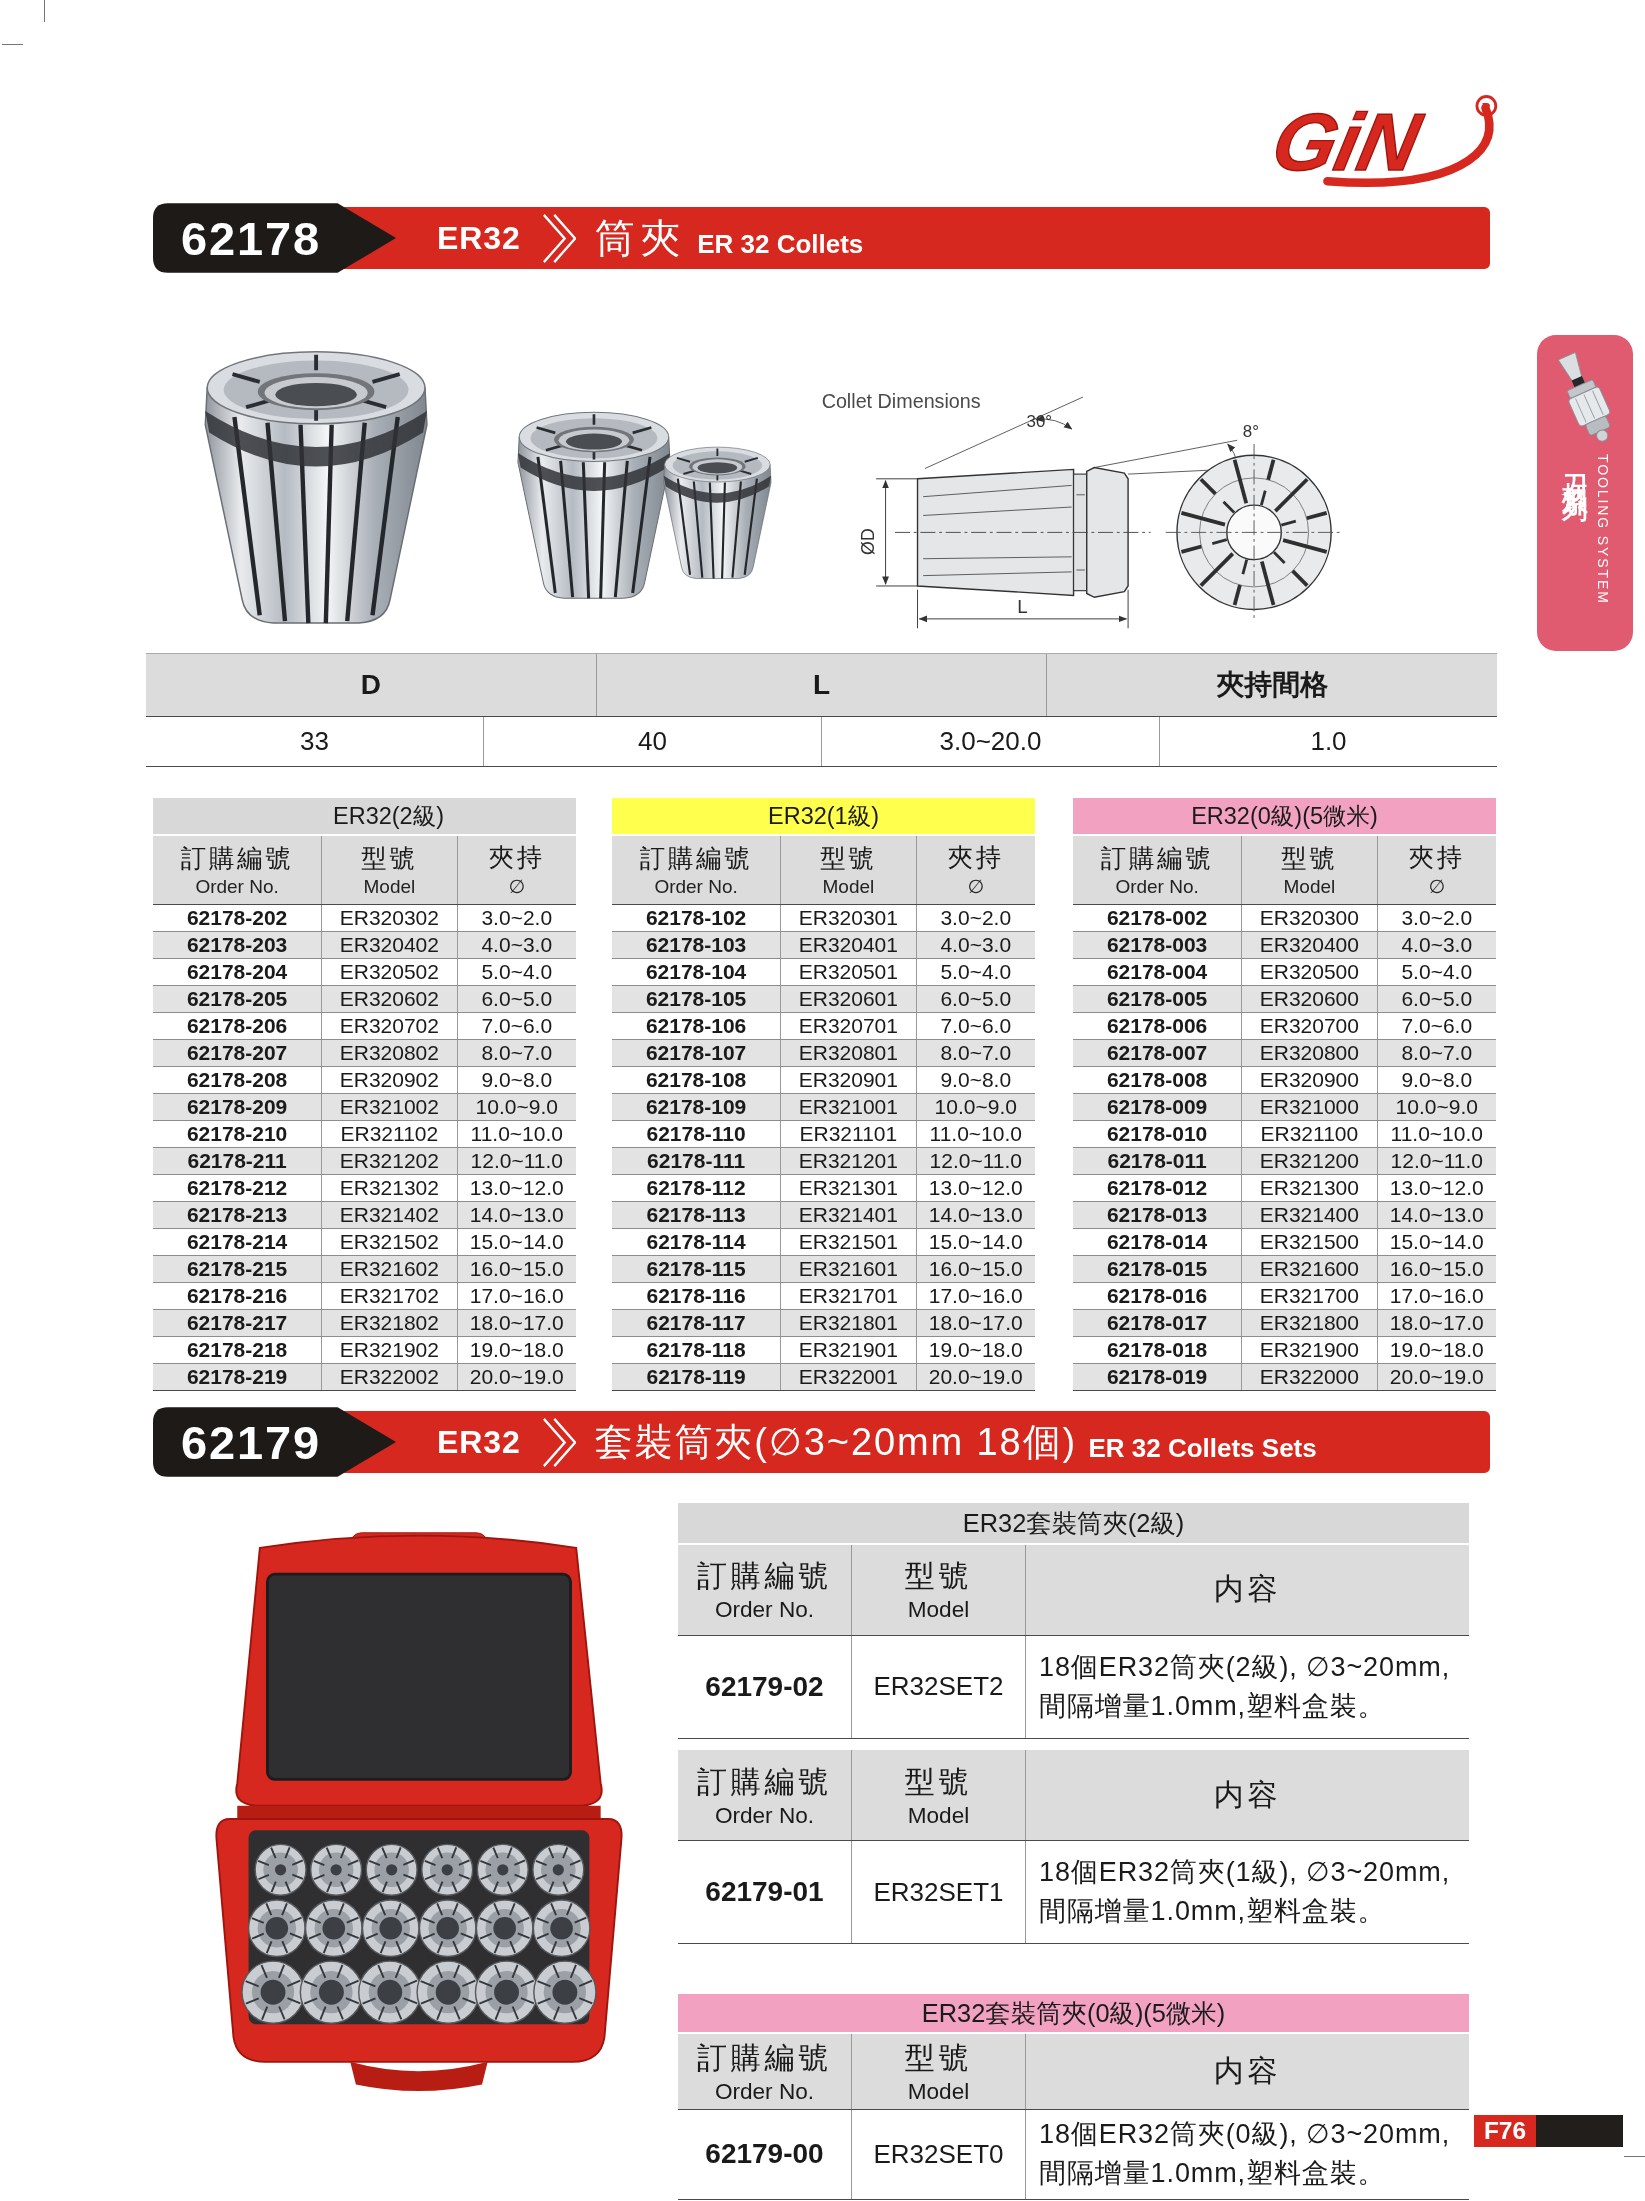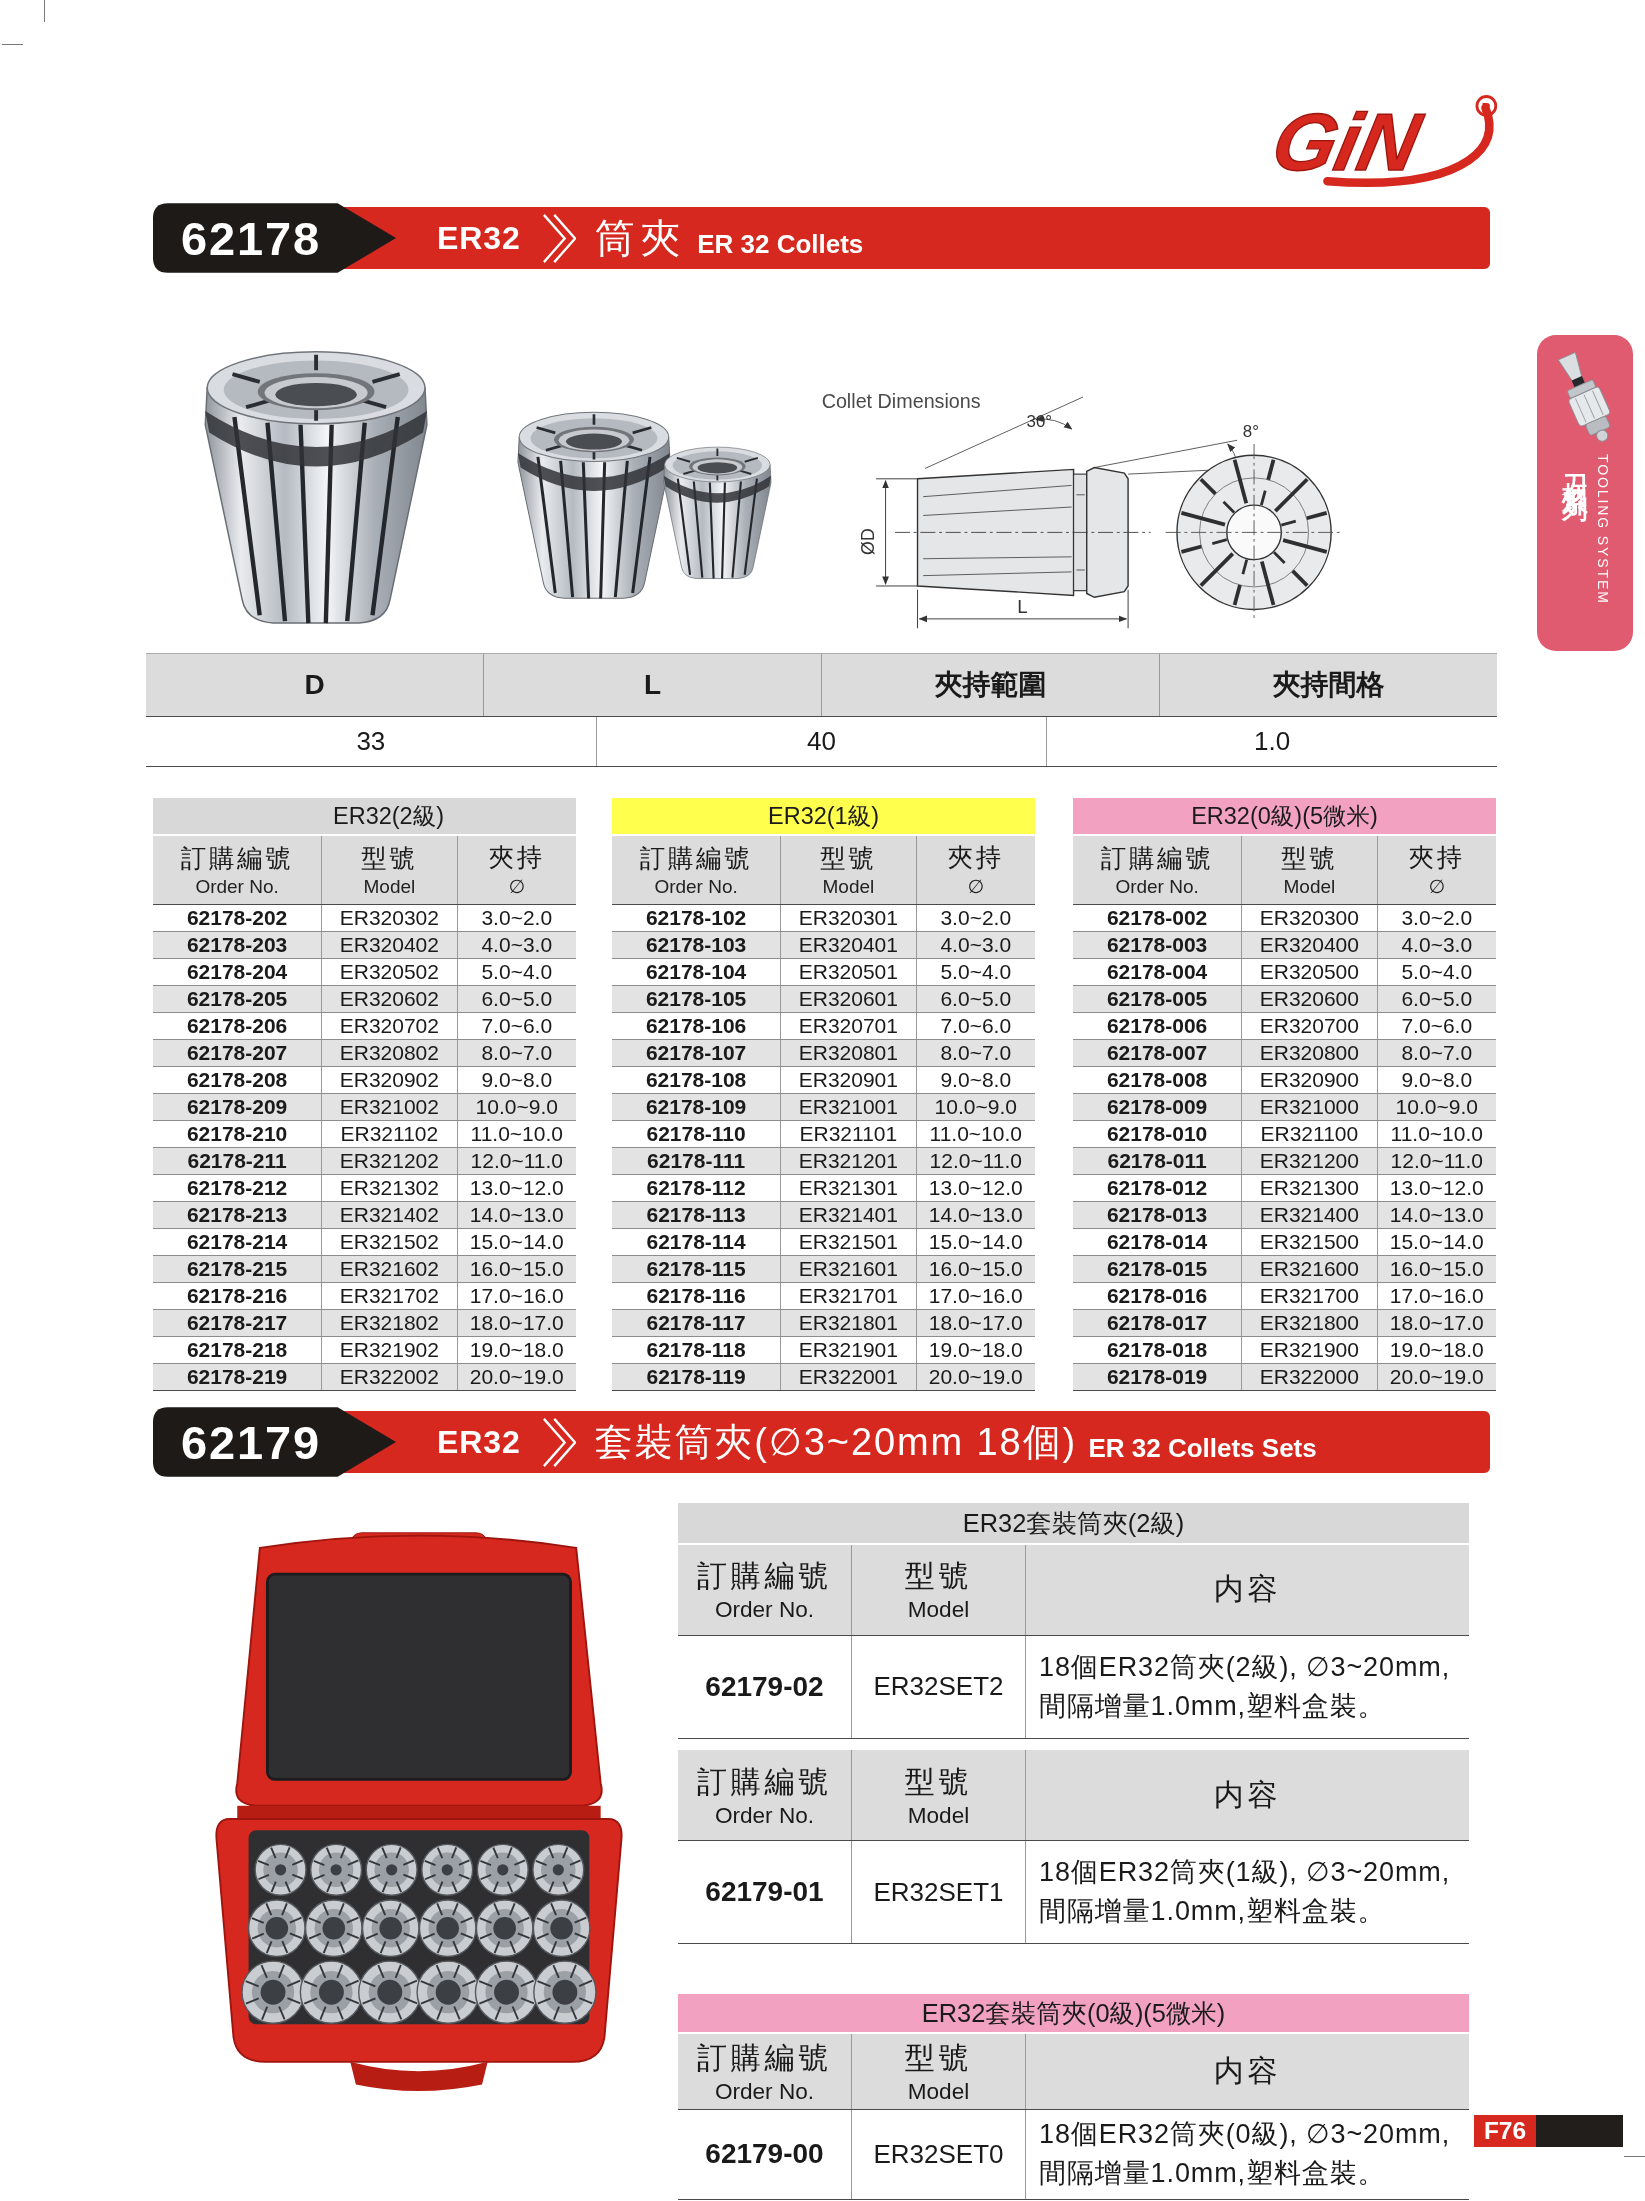--- a/index.html
+++ b/index.html
@@ -257,26 +257,26 @@
     <div class="vtexts">
       <div class="vzh">刀柄系列</div>
       <div class="ven">TOOLING SYSTEM</div>
     </div>
   </div>
 
   <div id="dim-table">
     <div class="drow dhead">
       <div class="dcell">D</div>
       <div class="dcell">L</div>
-      <div class="dcell">夾持範圍</div>
       <div class="dcell">夾持間格</div>
     </div>
     <div class="drow dvals">
       <div class="dcell">33</div>
       <div class="dcell">40</div>
+      <div class="dcell">3.0~20.0</div>
       <div class="dcell">1.0</div>
     </div>
   </div>
 
   <div class="ctable" style="left:153px;">
     <div class="ctitle" style="background: rgb(216, 216, 216); padding-left: 48px;">ER32(2級)</div>
     <div class="chead">
       <div class="cw0">
           <span class="h-main">訂購編號</span>
           <span class="h-sub">Order No.</span>

